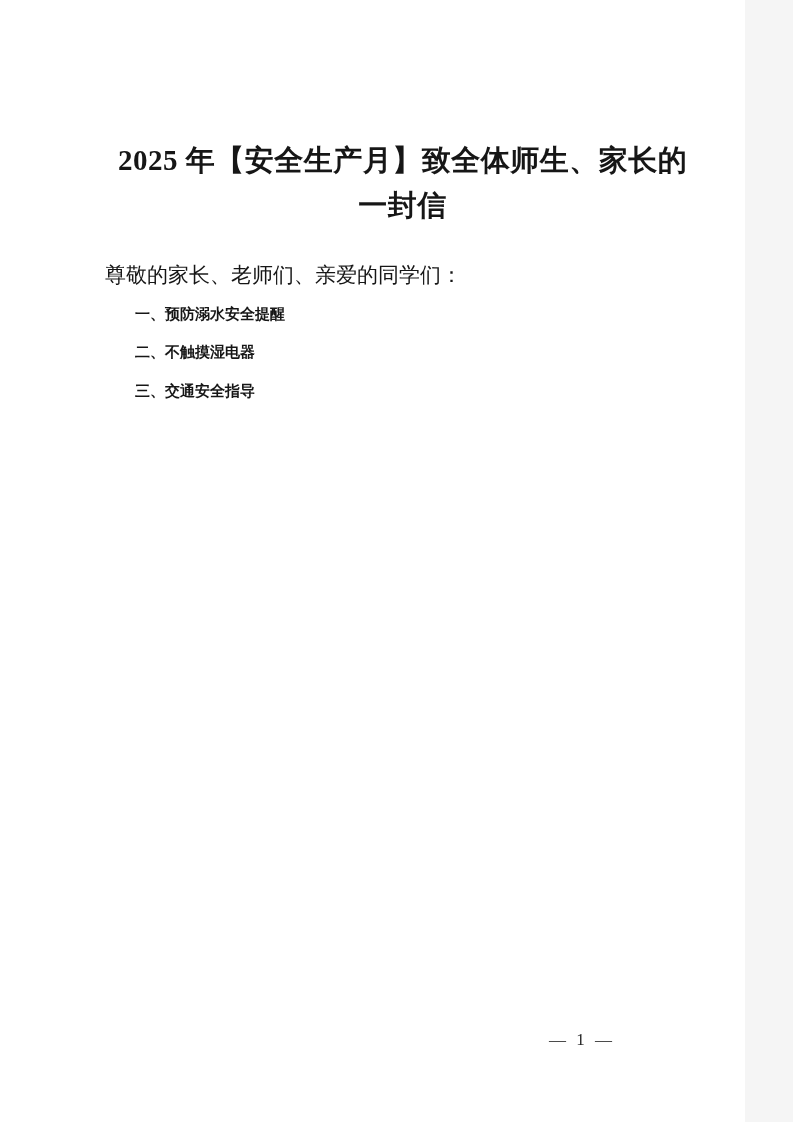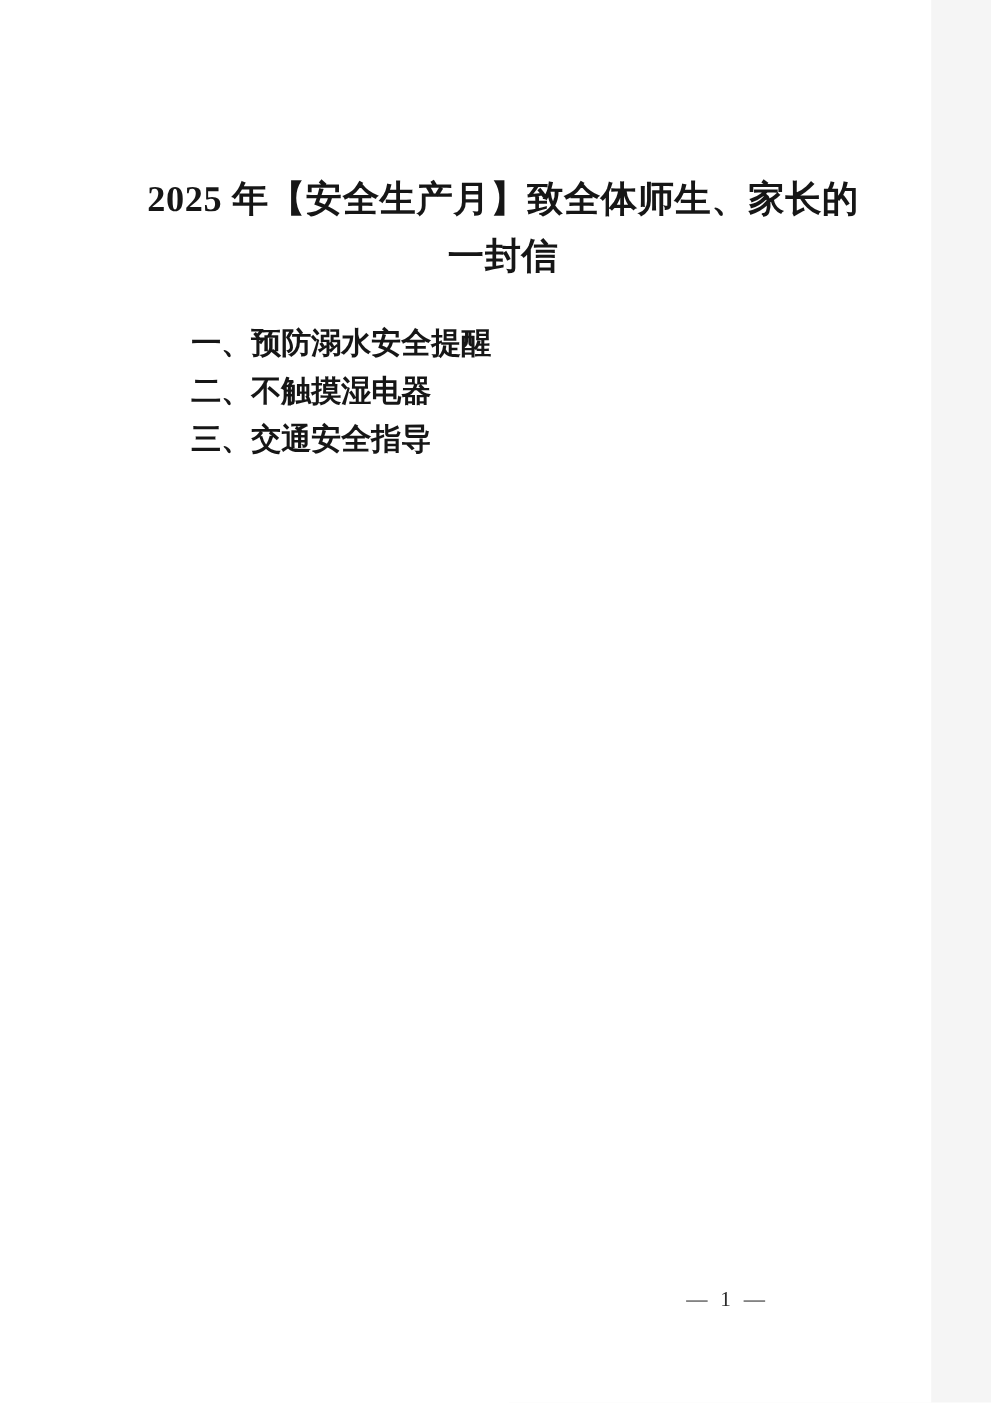--- a/index.html
+++ b/index.html
@@ -44,21 +44,21 @@
     margin: 0;
     text-indent: 0;
   }
   .para {
     margin: 0;
     text-indent: 2em;
   }
   .heading {
     margin: 0;
     text-indent: 2em;
-    font-size: 24px;
+    font-size: 15px;
     line-height: 38.6px;
     font-weight: bold;
     font-family: Liberation Serif, serif;
   }
   .page-number {
     position: absolute;
     top: 1028px;
     right: 130px;
     font-size: 17px;
     line-height: 24px;
@@ -67,19 +67,20 @@
     font-family: "Liberation Serif", "DejaVu Serif", serif;
   }
 </style>
 </head>
 <body>
 
 <div class="page">
   <div class="content">
     <h1 class="doc-title">2025 年【安全生产月】致全体师生、家长的一封信</h1>
     <div class="body-text">
+      <p class="greeting">尊敬的家长、老师们、亲爱的同学们：</p>
       <h2 class="heading">一、预防溺水安全提醒</h2>
       <h2 class="heading">二、不触摸湿电器</h2>
       <h2 class="heading">三、交通安全指导</h2>
     </div>
   </div>
   <div class="page-number">— 1 —</div>
 </div>
 
 </body></html>

